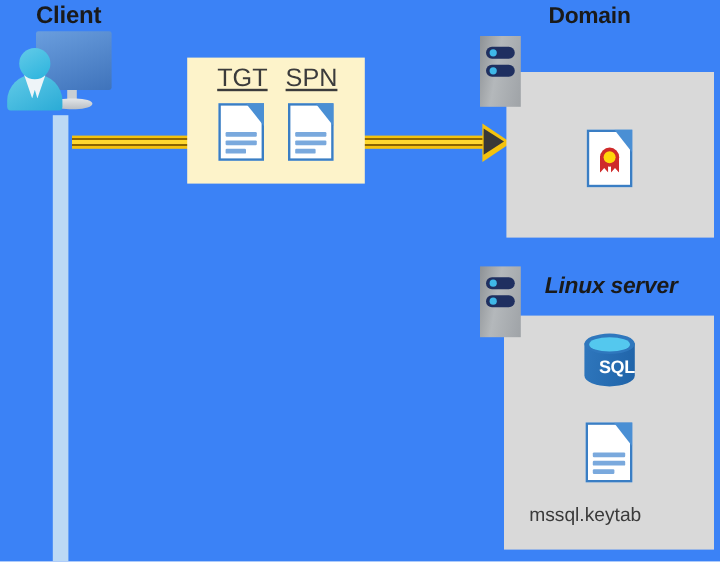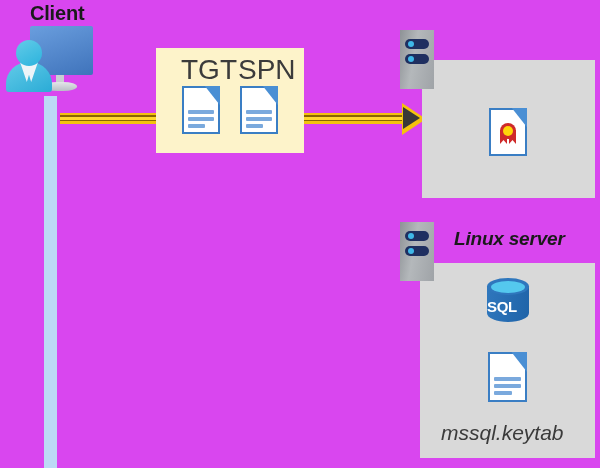--- a/index.html
+++ b/index.html
@@ -7,21 +7,21 @@
     padding: 0;
     background: #ffffff;
   }
   body {
     font-family: "Liberation Sans", sans-serif;
   }
   #canvas {
     position: relative;
     width: 600px;
     height: 468px;
-    background: #d946ef;
+    background: #3b82f6;
     overflow: hidden;
   }
 
   
   .title-bold {
     position: absolute;
     font-weight: bold;
     color: #1a1a1a;
     line-height: 1.15;
     letter-spacing: -0.2px;
@@ -78,22 +78,23 @@
 
   
   #tgt-spn-box {
     position: absolute;
     left: 156px; top: 48px;
     width: 148px; height: 105px;
     background: #fdf3ca;
   }
   .tok-label {
     position: absolute;
-    font-size: 28px;
+    font-size: 21px;
     color: #3b3b3b;
+    text-decoration: underline;
   }
   #tgt-label { left: 181px; top: 54px; }
   #spn-label { left: 238px; top: 54px; }
 
   
   #arrow-line {
     position: absolute;
     left: 60px; top: 113px;
     width: 352px; height: 11px;
     background: linear-gradient(180deg,
@@ -220,34 +221,33 @@
   }
   .cyl-top-inner {
     position: absolute; left: 4px; top: 3px;
     width: 34px; height: 12px;
     background: #54c8ee;
     border-radius: 50%;
   }
   .cyl-text {
     position: absolute; left: 0; top: 20px;
     width: 42px;
-    text-align: left;
+    text-align: right;
     color: #ffffff;
     font-size: 15px;
     font-weight: bold;
     letter-spacing: -0.3px;
   }
 
   
   #keytab-caption {
     position: absolute;
     left: 441px; top: 421px;
-    font-size: 21px;
+    font-size: 16px;
     color: #3b3b3b;
-    font-style: italic;
   }
 </style>
 </head>
 <body>
 
 <div id="canvas">
 
   <div class="title-bold" id="client-title">Client</div>
 
   <div id="client-lifeline"></div>
@@ -292,20 +292,21 @@
   <div class="server-tower" id="dc-tower">
     <div class="bay b1">
       <div class="bay-dot"></div>
     </div>
     <div class="bay b2">
       <div class="bay-dot"></div>
     </div>
   </div>
 
   <div class="title-bold" id="dc-title">
+    <div>Domain</div>
   </div>
 
   <div id="cert-doc">
     <div class="doc-body"></div>
     <div class="doc-fold"></div>
     <div class="seal-ribbon-l"></div>
     <div class="seal-ribbon-r"></div>
     <div class="seal-ring"></div>
     <div class="seal-center"></div>
   </div>

